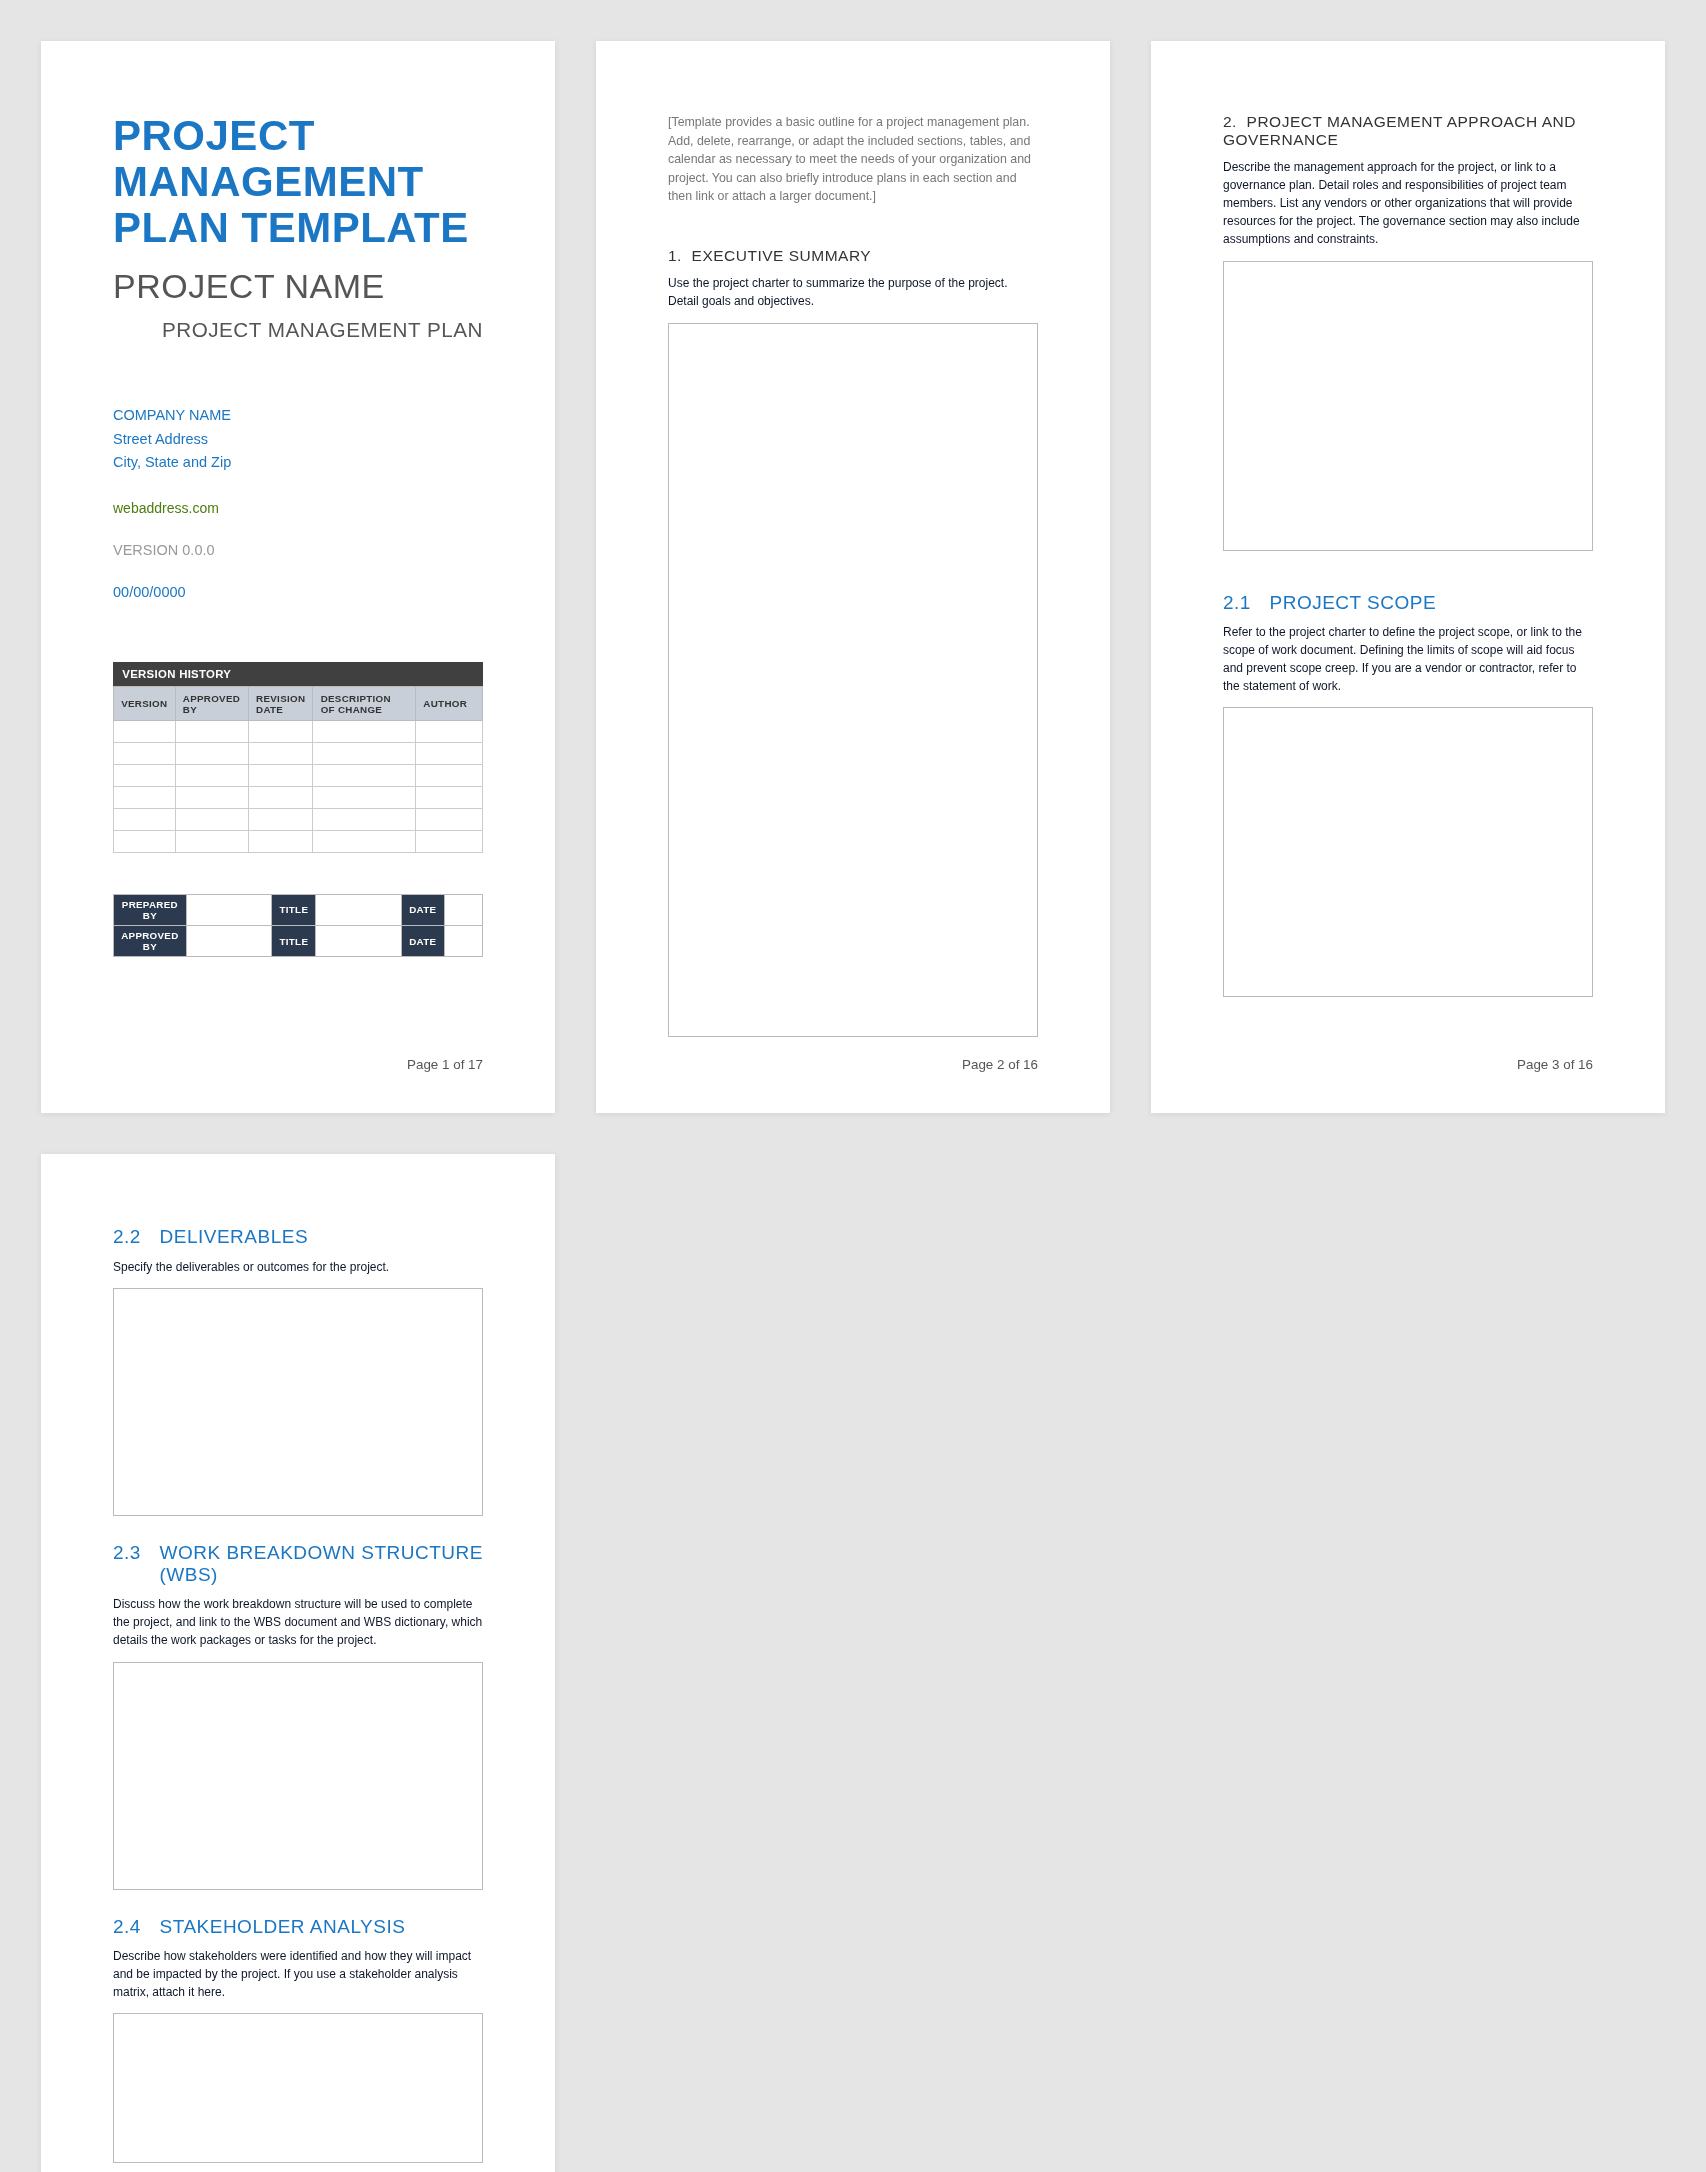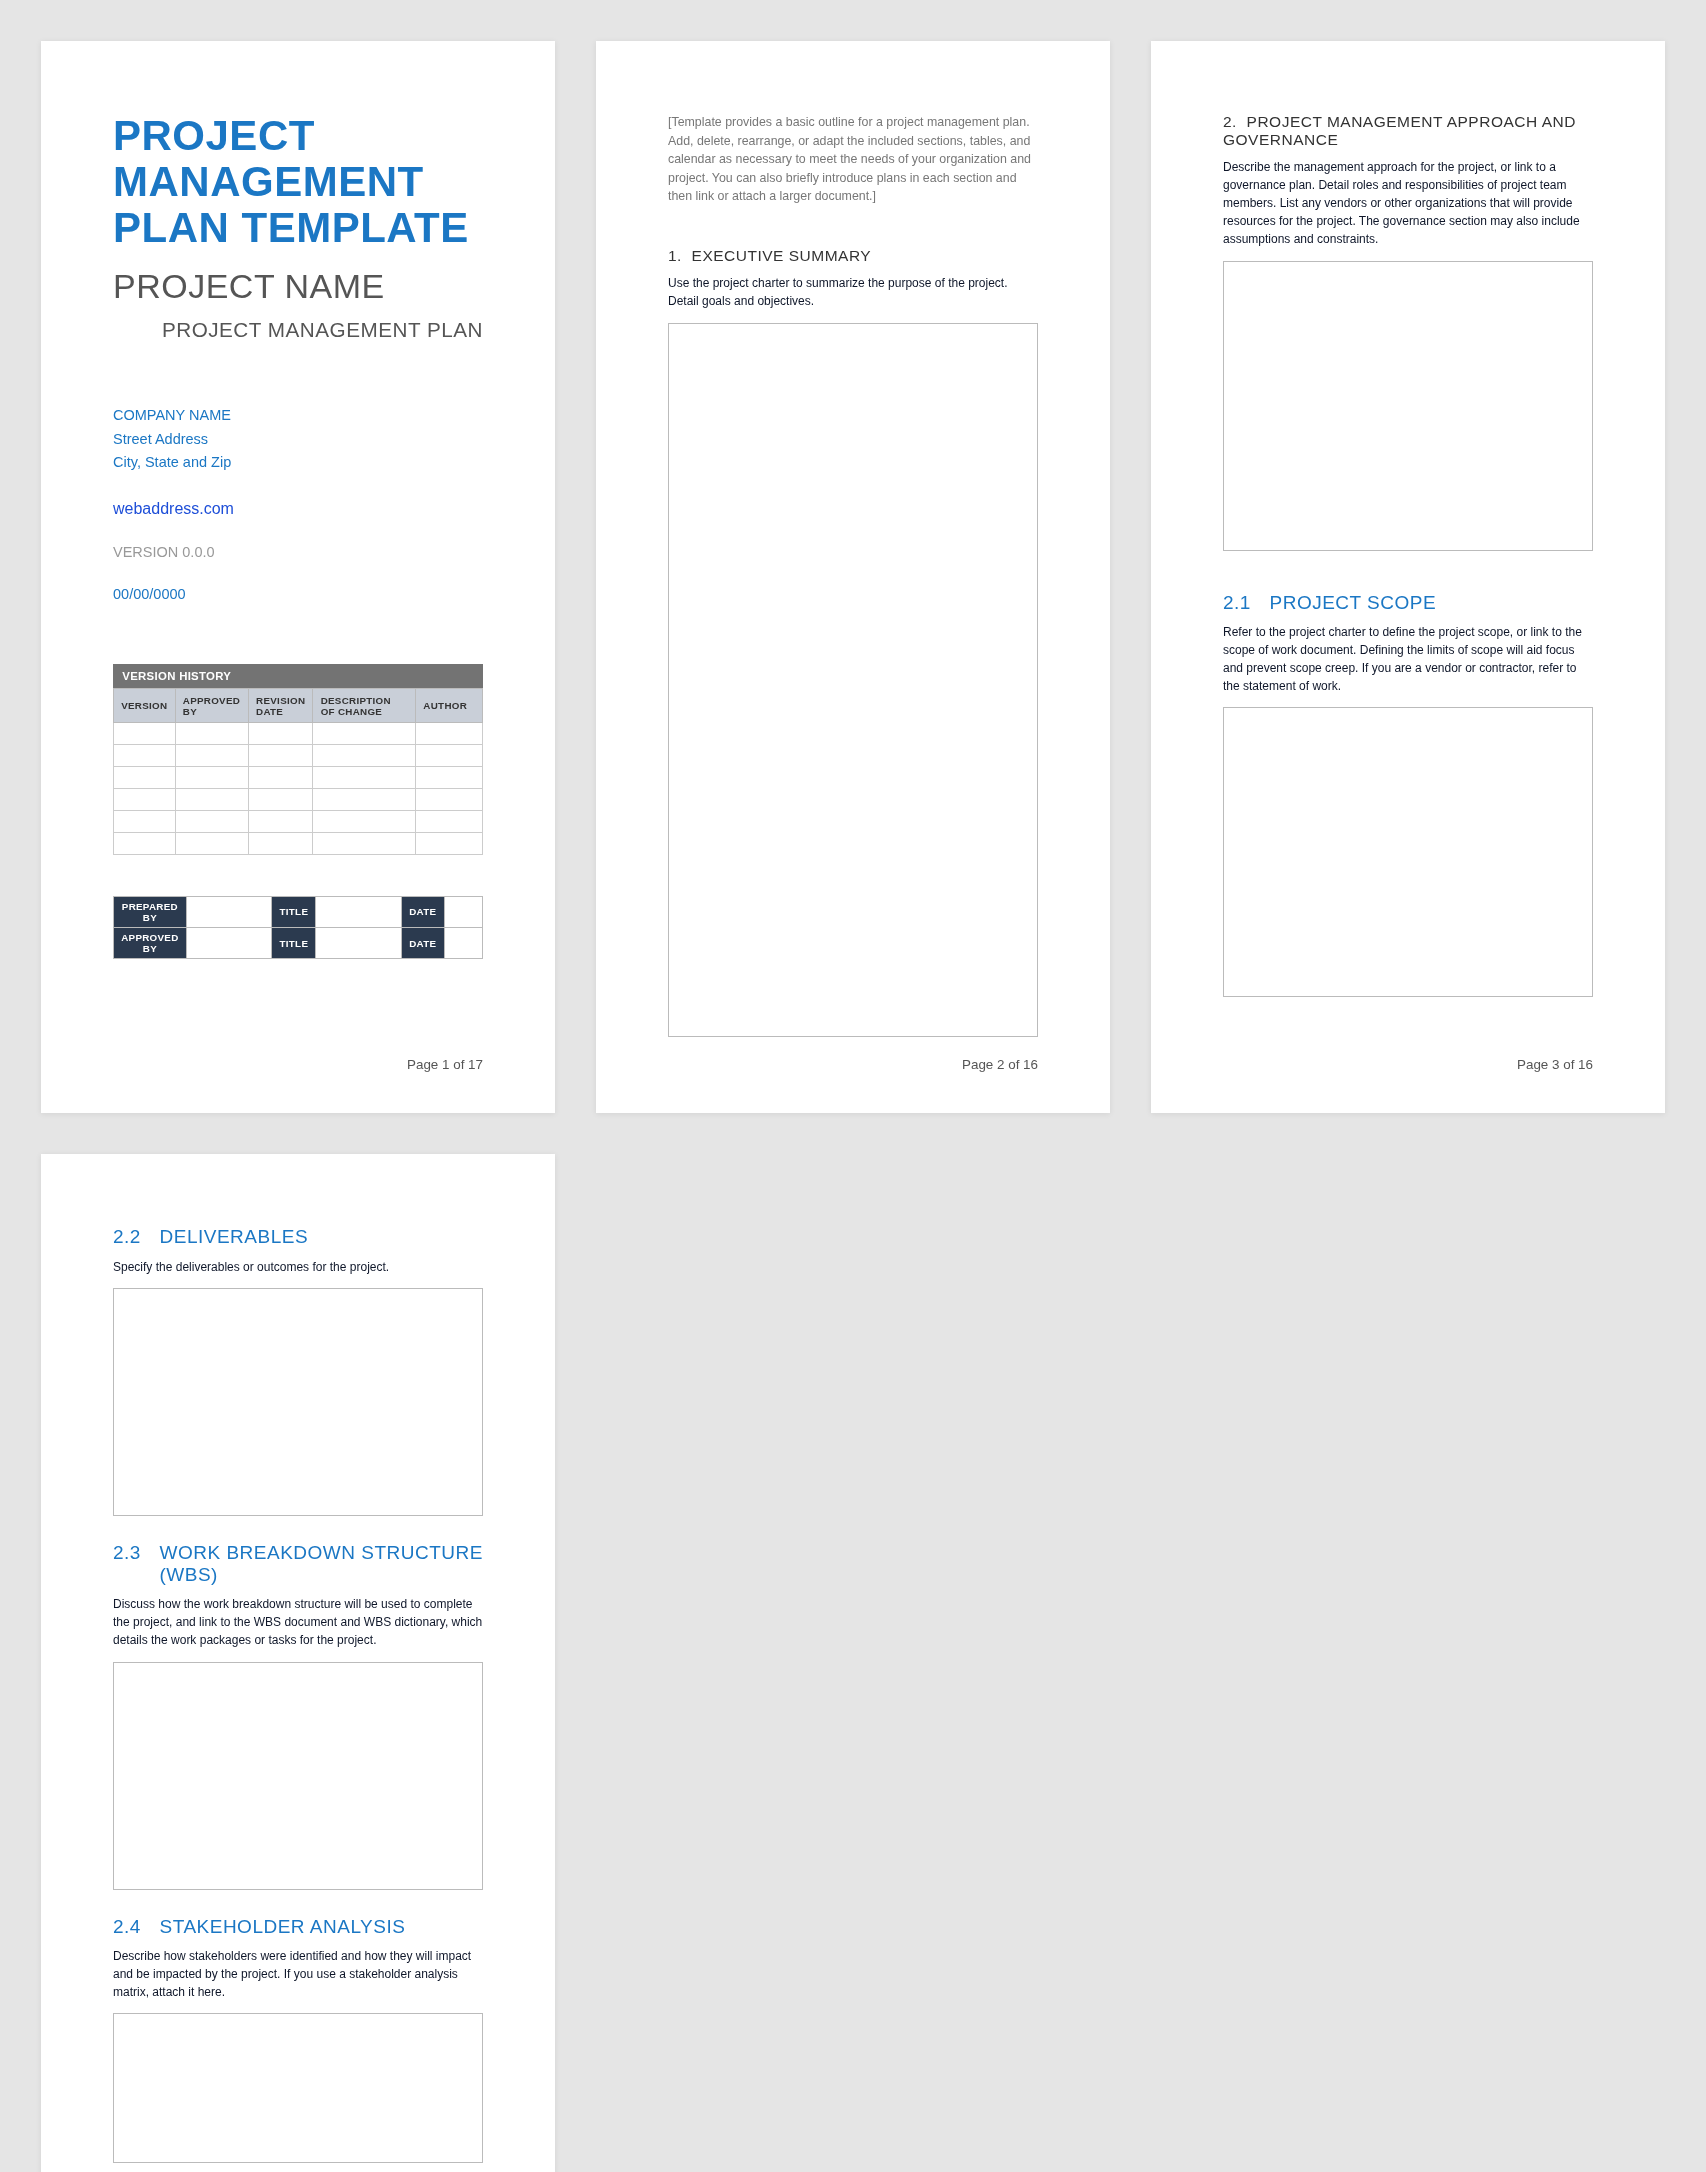--- a/index.html
+++ b/index.html
@@ -54,36 +54,36 @@
     margin-bottom: 62px;
     text-align: right;
   }
   .company-block {
     color: #1b77c4;
     font-size: 14.5px;
     line-height: 1.6;
     margin-bottom: 26px;
   }
   .web {
-    color: #1d4ed8;
-    font-size: 16px;
+    color: #4d7c0f;
+    font-size: 14px;
     margin-bottom: 26px;
   }
   .version {
     color: #999;
     font-size: 14.5px;
     margin-bottom: 26px;
   }
   .date {
     color: #1b77c4;
     font-size: 14.5px;
     margin-bottom: 62px;
   }
   .vh-title-bar {
-    background: #737373;
+    background: #404040;
     color: #fff;
     font-size: 11.4px;
     font-weight: 700;
     padding: 6.2px 9.3px;
     letter-spacing: 0.3px;
   }
   table.vh {
     width: 100%;
     border-collapse: collapse;
     font-size: 10.3px;

